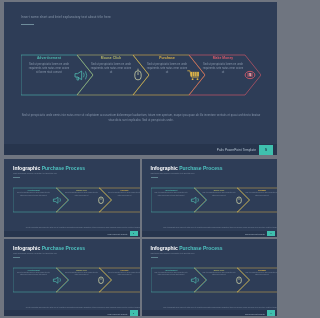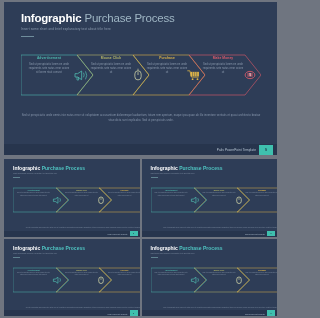--- a/index.html
+++ b/index.html
@@ -113,24 +113,20 @@
   }
 </style>
 </head>
 <body>
 
 <div class="page">
 
   <div class="main-slide">
 
     <div class="slide-head">
-      <div class="title">
-        <span class="t1">Infographic</span>
-        <span class="t2">Purchase Process</span>
-      </div>
       <div class="subtitle">Insert some short and brief explanatory text about title here</div>
       <div class="rule"></div>
     </div>
 
     <div class="arrow-row">
 
       <div class="seg" style="left:0px; width:72px;">
         <div class="chev">
           <svg viewBox="0 0 72 56" preserveAspectRatio="none">
             <path d="M0 8 L56 8 L72 28 L56 48 L0 48 Z" fill="none" stroke="#4fb9ae" stroke-width="0.6"></path>

